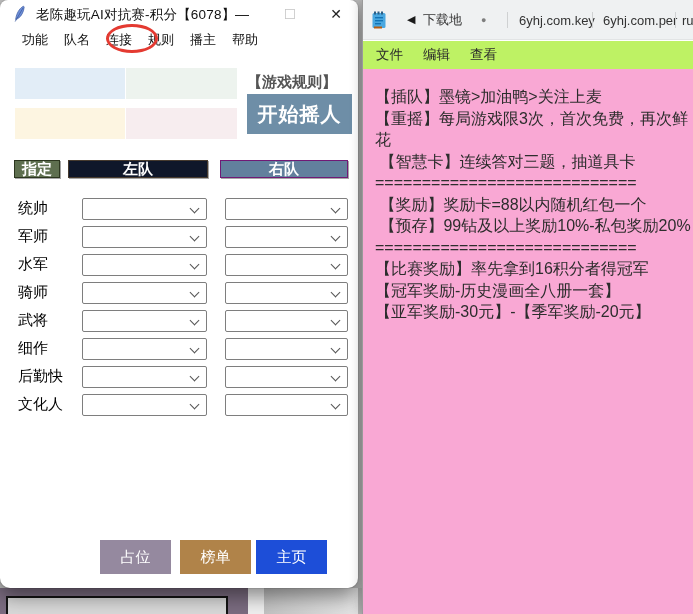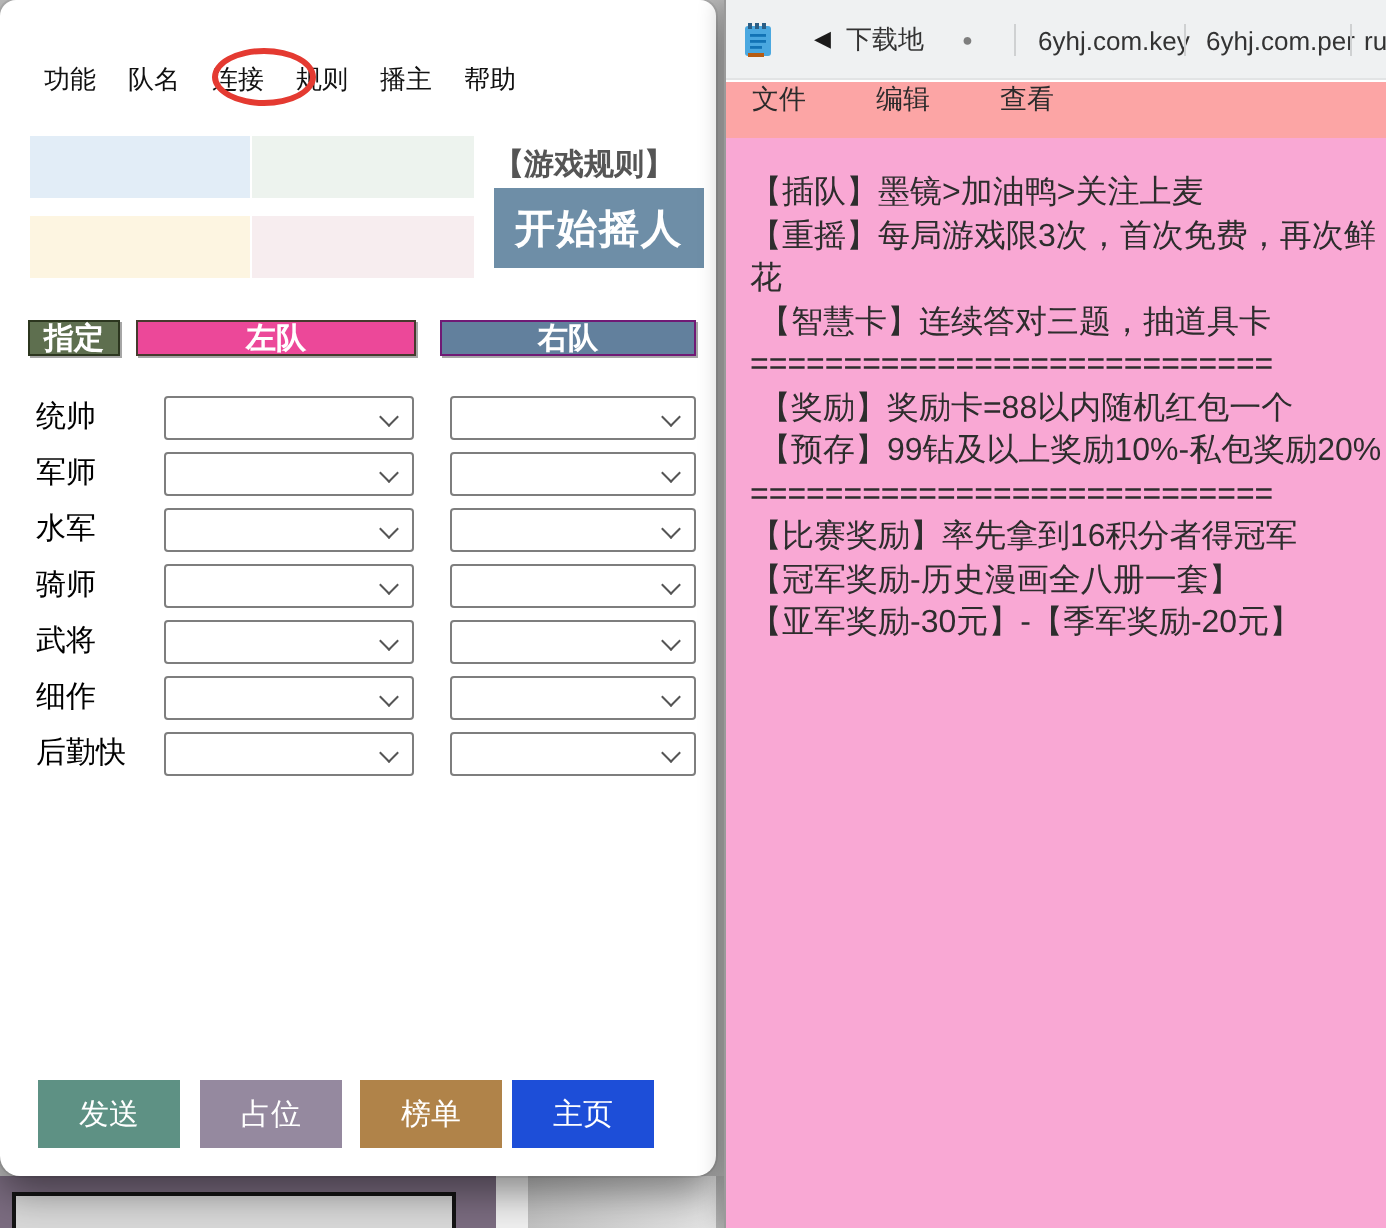--- a/index.html
+++ b/index.html
@@ -31,21 +31,21 @@
   .blk1 { left:15px; top:68px; width:110px; background:#e2edf7; }
   .blk2 { left:126px; top:68px; width:111px; background:#edf3ee; }
   .blk3 { left:15px; top:108px; width:110px; background:#fdf5e1; }
   .blk4 { left:126px; top:108px; width:111px; background:#f7edef; }
 
   .rules-label { position:absolute; left:247px; top:73px; width:105px; text-align:left; font-size:15px; font-weight:bold; color:#555; }
   .start-btn { position:absolute; left:247px; top:94px; width:105px; height:40px; background:#6e8ea7; color:#fff; font-weight:bold; font-size:20px; display:flex; align-items:center; justify-content:center; letter-spacing:1px; }
 
   .hdr { position:absolute; top:160px; height:18px; display:flex; align-items:center; justify-content:center; color:#fff; font-weight:bold; font-size:15px; box-shadow:1px 1px 0 rgba(0,0,0,.35); }
   .hdr-assign { left:14px; width:46px; background:#5e6f4f; border:1px solid #2c361f; }
-  .hdr-left { left:68px; width:140px; background:#ec4899; border:1px solid #463a2e; }
+  .hdr-left { left:68px; width:140px; background:#0f172a; border:1px solid #463a2e; }
   .hdr-right { left:220px; width:128px; background:#62809d; border:1px solid #701a75; }
 
   .role-row { position:absolute; left:0; width:100%; height:28px; }
   .role-label { position:absolute; left:18px; top:3px; font-size:15px; color:#000;text-align:right; }
   .combo { position:absolute; top:2px; height:22px; background:#fff; border:1px solid #7e7e7e; border-radius:2px; }
   .combo-left { left:82px; width:125px; }
   .combo-right { left:225px; width:123px; }
   .chev { position:absolute; right:8px; top:6px; width:7px; height:7px; border-right:1.4px solid #555; border-bottom:1.4px solid #555; transform:rotate(45deg); }
 
   .foot-btn { position:absolute; top:540px; width:71px; height:34px; display:flex; align-items:center; justify-content:center; color:#fff; font-size:15px; }
@@ -59,38 +59,50 @@
   .np-tabbar { position:absolute; left:0; top:0; width:100%; height:40px; background:#eff1f2; border-bottom:1px solid #e2e4e5; display:flex; align-items:center; }
   .np-icon { position:absolute; left:8px; top:10px; width:16px; height:20px; }
   .tab-scroll { position:absolute; left:44px; top:13px; font-size:11px; color:#1a1a1a; }
   .np-tab { position:absolute; top:0; height:40px; display:flex; align-items:center; font-size:13px; color:#333; white-space:nowrap; }
   .tab-active-label { left:60px; }
   .unsaved-dot { position:absolute; left:118px; top:15px; font-size:9px; color:#7e7e7e; }
   .tab2 { left:156px; } .tab3 { left:240px; } .tab4 { left:319px; }
   .tab-div { position:absolute; top:12px; width:1px; height:16px; background:#cfd1d2; }
   .div1 { left:144px; } .div2 { left:229px; } .div3 { left:312px; }
 
-  .np-menubar { position:absolute; left:0; top:41px; width:100%; height:28px; background:#fca5a5; display:flex; align-items:flex-start; gap:35px; padding-left:13px; font-size:13.5px; color:#2b2b2b; }
+  .np-menubar { position:absolute; left:0; top:41px; width:100%; height:28px; background:#bef264; display:flex; align-items:center; gap:20px; padding-left:13px; font-size:13.5px; color:#2b2b2b; }
 
   .np-content { position:absolute; left:0; top:69px; width:100%; height:545px; background:#f9a8d4; padding:17px 2px 0 12px; font-size:16px; line-height:21.5px; color:#2d2d2d; cursor:text; }
   .np-line { white-space:pre-wrap; }
 
   
   svg { display:block; }
 </style>
 </head>
 <body>
 
 <div class="backdrop-strip"></div>
 <div class="bk-purple"></div>
 <div class="bk-box"></div>
 <div class="bk-light"></div>
 <div class="bk-grad"></div>
 
 <div class="tk-window">
+  <div class="titlebar">
+    <span class="app-icon">
+      <svg width="16" height="18" viewBox="0 0 16 18">
+        <path d="M12.5 1.2 C9.5 2.5 6.5 6.5 5.2 11.5 L4.6 14.5 L6.8 13.6 C10.5 11.5 12.8 6.5 13.2 2.0 Z" fill="#6f8fd8" stroke="#3b5aa0" stroke-width="0.7"></path>
+        <path d="M4.2 16.5 L12 3" stroke="#3b5aa0" stroke-width="0.8" fill="none"></path>
+      </svg>
+    </span>
+    <span class="tk-title">老陈趣玩AI对抗赛-积分【6078】</span>
+    <span class="winbtn btn-min">—</span>
+    <span class="winbtn btn-max">☐</span>
+    <span class="winbtn btn-close">✕</span>
+  </div>
 
   <div class="menubar">
     <span class="menu-item">功能</span>
     <span class="menu-item">队名</span>
     <span class="menu-item">连接</span>
     <span class="menu-item">规则</span>
     <span class="menu-item">播主</span>
     <span class="menu-item">帮助</span>
   </div>
   <div class="annotation-circle"></div>
@@ -163,22 +175,30 @@
   </div>
   <div class="role-row" style="top:364px">
     <span class="role-label">后勤快</span>
     <div class="combo combo-left">
         <span class="chev"></span>
       </div>
     <div class="combo combo-right">
         <span class="chev"></span>
       </div>
   </div>
-
-  <div class="foot-btn fb-send">发送</div>
+  <div class="role-row" style="top:392px">
+    <span class="role-label">文化人</span>
+    <div class="combo combo-left">
+        <span class="chev"></span>
+      </div>
+    <div class="combo combo-right">
+        <span class="chev"></span>
+      </div>
+  </div>
+
   <div class="foot-btn fb-seat">占位</div>
   <div class="foot-btn fb-rank">榜单</div>
   <div class="foot-btn fb-home">主页</div>
 </div>
 
 <div class="np-window">
   <div class="np-tabbar">
     <span class="np-icon">
       <svg width="16" height="20" viewBox="0 0 16 20">
         <rect x="1.5" y="3" width="13" height="15" rx="1.5" fill="#4aa8e0"></rect>

